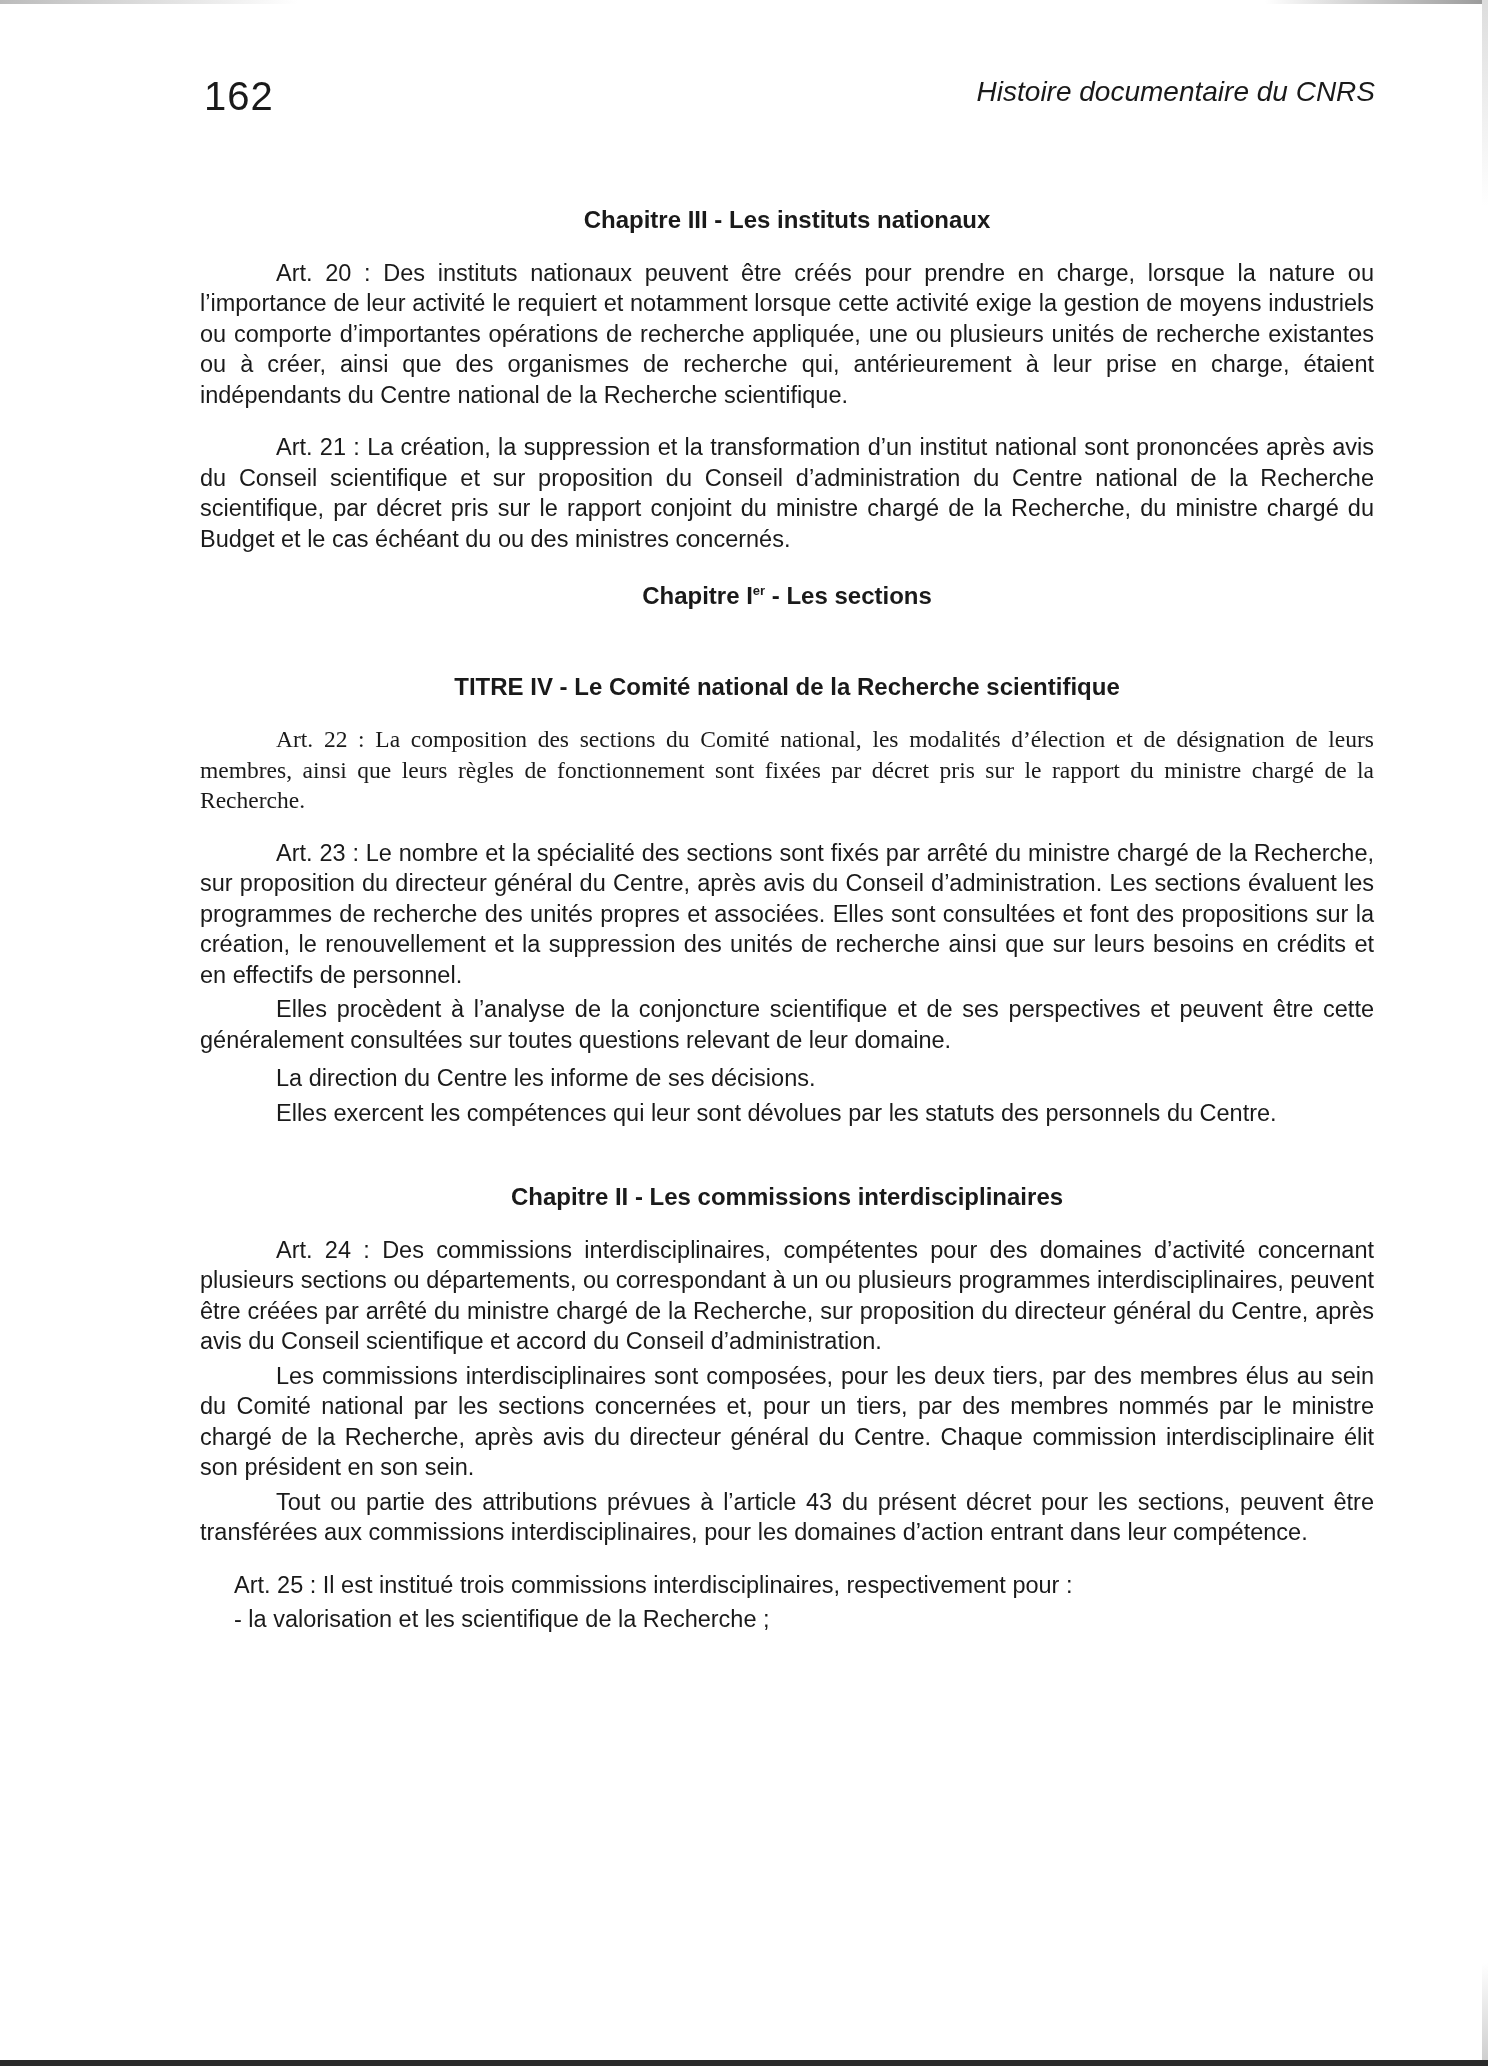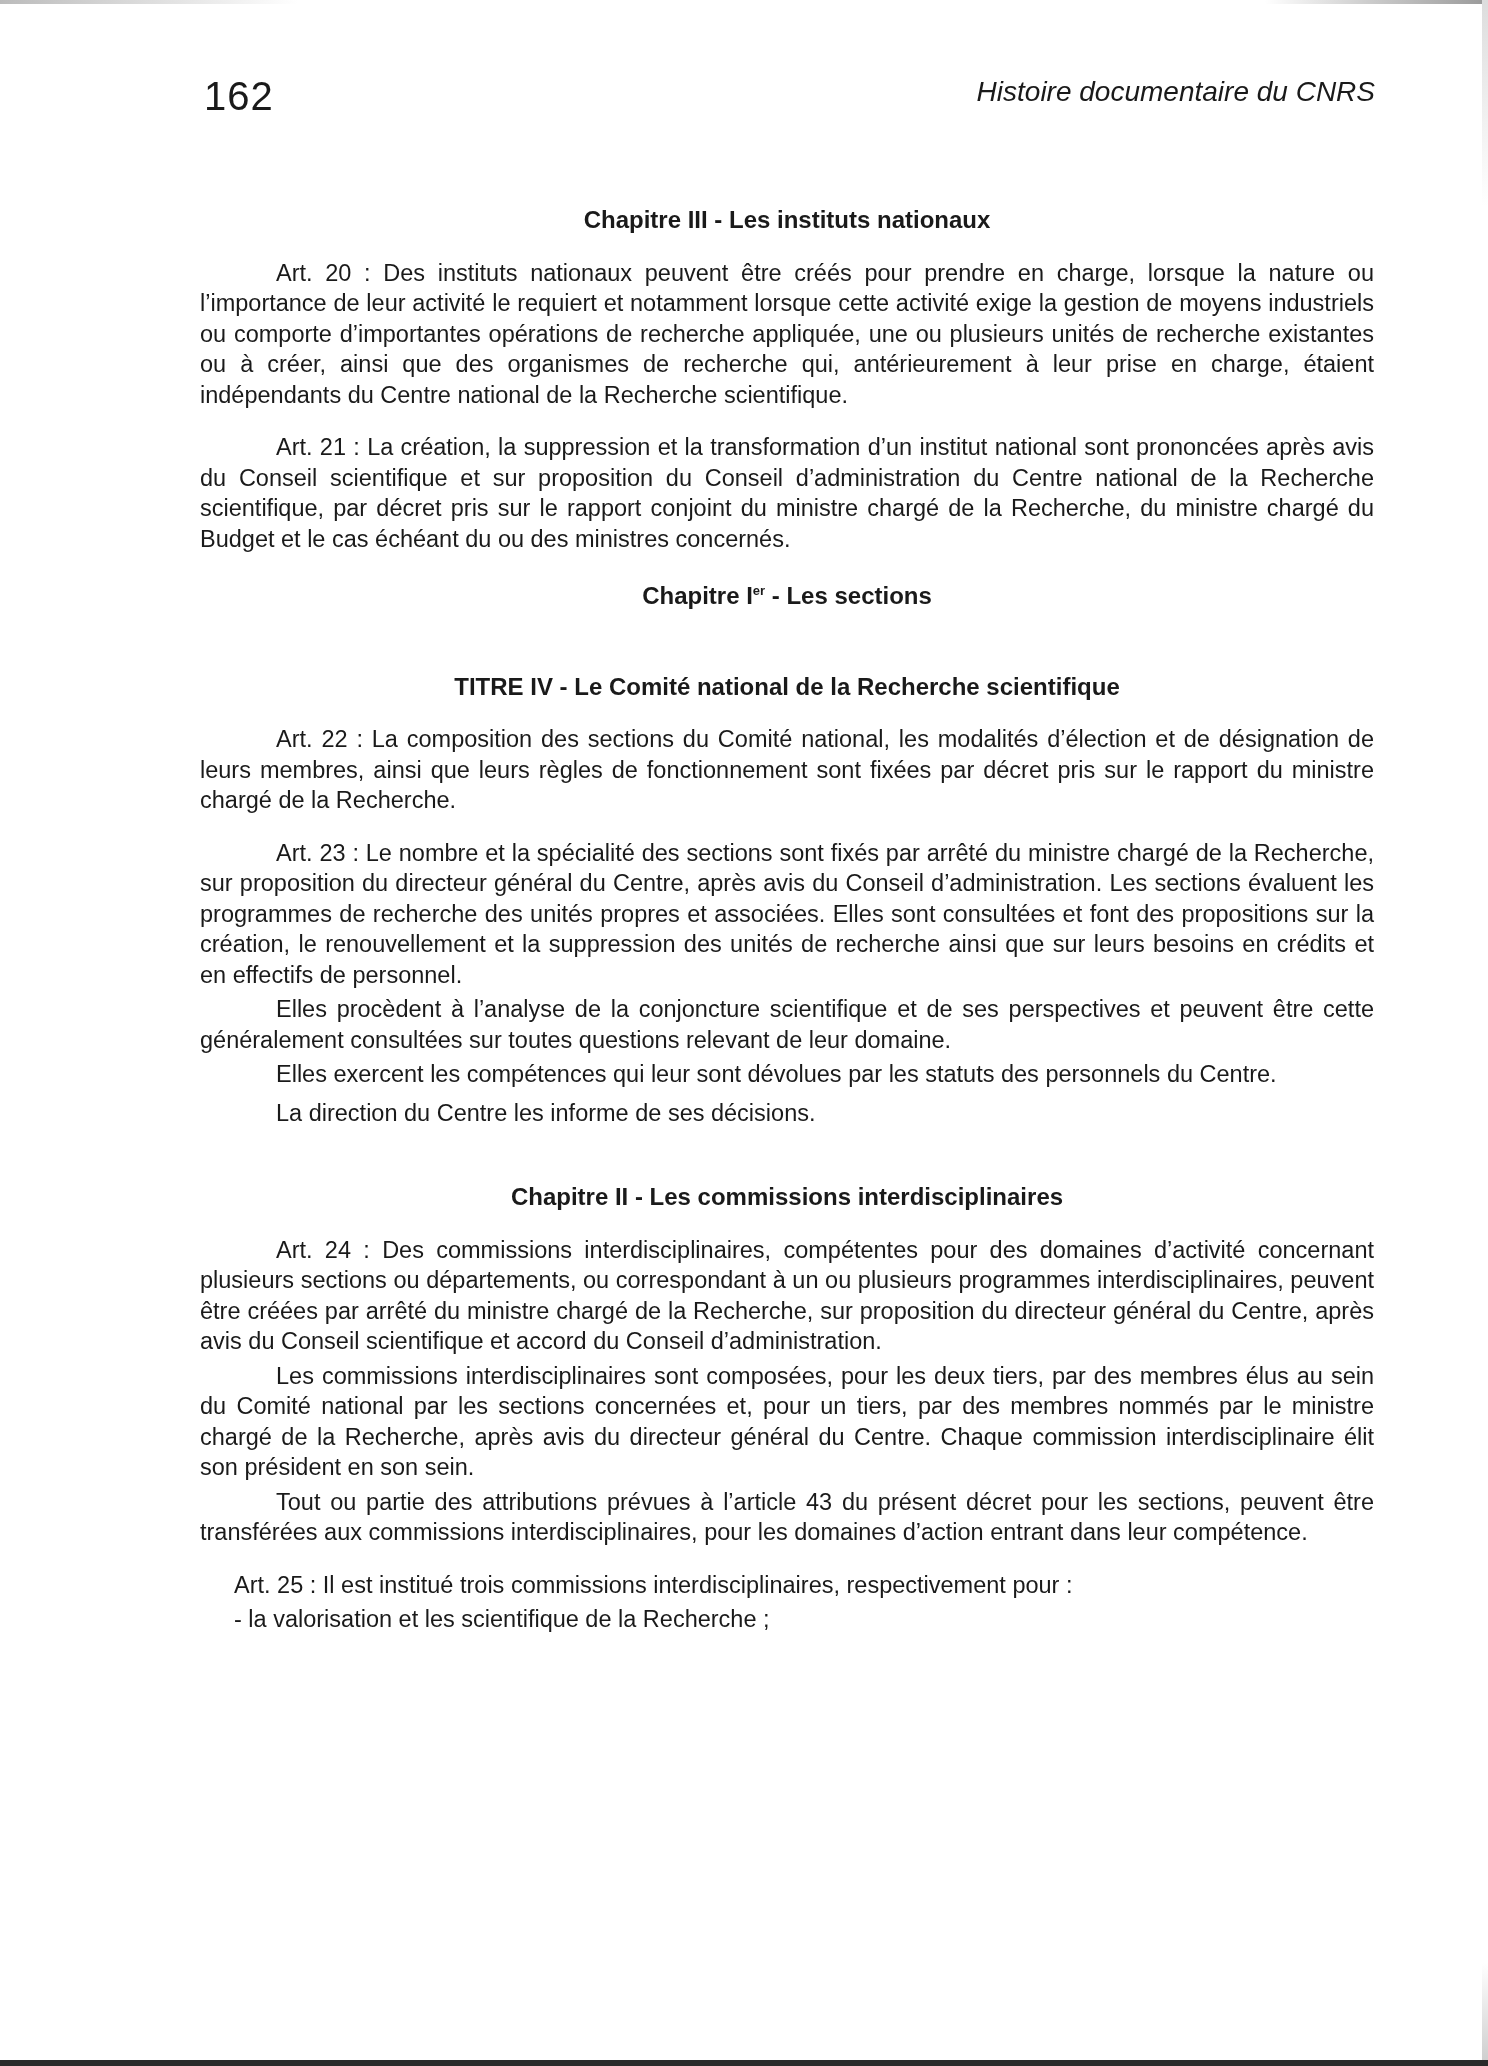--- a/index.html
+++ b/index.html
@@ -34,26 +34,26 @@
   <h2 class="heading" style="margin-top:0;">Chapitre III - Les instituts nationaux</h2>
 
   <p class="indent" style="margin-top:22px;">Art. 20 : Des instituts nationaux peuvent être créés pour prendre en charge, lorsque la nature ou l’importance de leur activité le requiert et notamment lorsque cette activité exige la gestion de moyens industriels ou comporte d’importantes opérations de recherche appliquée, une ou plusieurs unités de recherche existantes ou à créer, ainsi que des organismes de recherche qui, antérieurement à leur prise en charge, étaient indépendants du Centre national de la Recherche scientifique.</p>
 
   <p class="indent" style="margin-top:22px;">Art. 21 : La création, la suppression et la transformation d’un institut national sont prononcées après avis du Conseil scientifique et sur proposition du Conseil d’administration du Centre national de la Recherche scientifique, par décret pris sur le rapport conjoint du ministre chargé de la Recherche, du ministre chargé du Budget et le cas échéant du ou des ministres concernés.</p>
 
   <h2 class="heading" style="margin-top:22px;"><span>Chapitre I</span><span class="sup">er</span><span> - Les sections</span></h2>
 
   <h2 class="heading" style="margin-top:60px;">TITRE IV - Le Comité national de la Recherche scientifique</h2>
 
-  <p class="indent" style="margin-top:22px;">Art. 22 : La composition des sections du Comité national, les modalités d’élection et de désignation de leurs membres, ainsi que leurs règles de fonctionnement sont fixées par décret pris sur le rapport du ministre chargé de la Recherche.</p>
+  <p class="indent" style="margin-top:22px;font-family:Liberation Serif, serif;">Art. 22 : La composition des sections du Comité national, les modalités d’élection et de désignation de leurs membres, ainsi que leurs règles de fonctionnement sont fixées par décret pris sur le rapport du ministre chargé de la Recherche.</p>
 
   <p class="indent" style="margin-top:22px;">Art. 23 : Le nombre et la spécialité des sections sont fixés par arrêté du ministre chargé de la Recherche, sur proposition du directeur général du Centre, après avis du Conseil d’administration. Les sections évaluent les programmes de recherche des unités propres et associées. Elles sont consultées et font des propositions sur la création, le renouvellement et la suppression des unités de recherche ainsi que sur leurs besoins en crédits et en effectifs de personnel.</p>
   <p class="indent">Elles procèdent à l’analyse de la conjoncture scientifique et de ses perspectives et peuvent être cette généralement consultées sur toutes questions relevant de leur domaine.</p>
+  <p class="indent" style="margin-top:8px;">La direction du Centre les informe de ses décisions.</p>
   <p class="indent">Elles exercent les compétences qui leur sont dévolues par les statuts des personnels du Centre.</p>
-  <p class="indent" style="margin-top:8px;">La direction du Centre les informe de ses décisions.</p>
 
   <h2 class="heading" style="margin-top:54px;">Chapitre II - Les commissions interdisciplinaires</h2>
 
   <p class="indent" style="margin-top:22px;">Art. 24 : Des commissions interdisciplinaires, compétentes pour des domaines d’activité concernant plusieurs sections ou départements, ou correspondant à un ou plusieurs programmes interdisciplinaires, peuvent être créées par arrêté du ministre chargé de la Recherche, sur proposition du directeur général du Centre, après avis du Conseil scientifique et accord du Conseil d’administration.</p>
   <p class="indent">Les commissions interdisciplinaires sont composées, pour les deux tiers, par des membres élus au sein du Comité national par les sections concernées et, pour un tiers, par des membres nommés par le ministre chargé de la Recherche, après avis du directeur général du Centre. Chaque commission interdisciplinaire élit son président en son sein.</p>
   <p class="indent">Tout ou partie des attributions prévues à l’article 43 du présent décret pour les sections, peuvent être transférées aux commissions interdisciplinaires, pour les domaines d’action entrant dans leur compétence.</p>
 
   <p class="noindent-art" style="margin-top:22px;">Art. 25 : Il est institué trois commissions interdisciplinaires, respectivement pour :</p>
   <p class="list-item">- la valorisation et les scientifique de la Recherche ;</p>
 </div>

